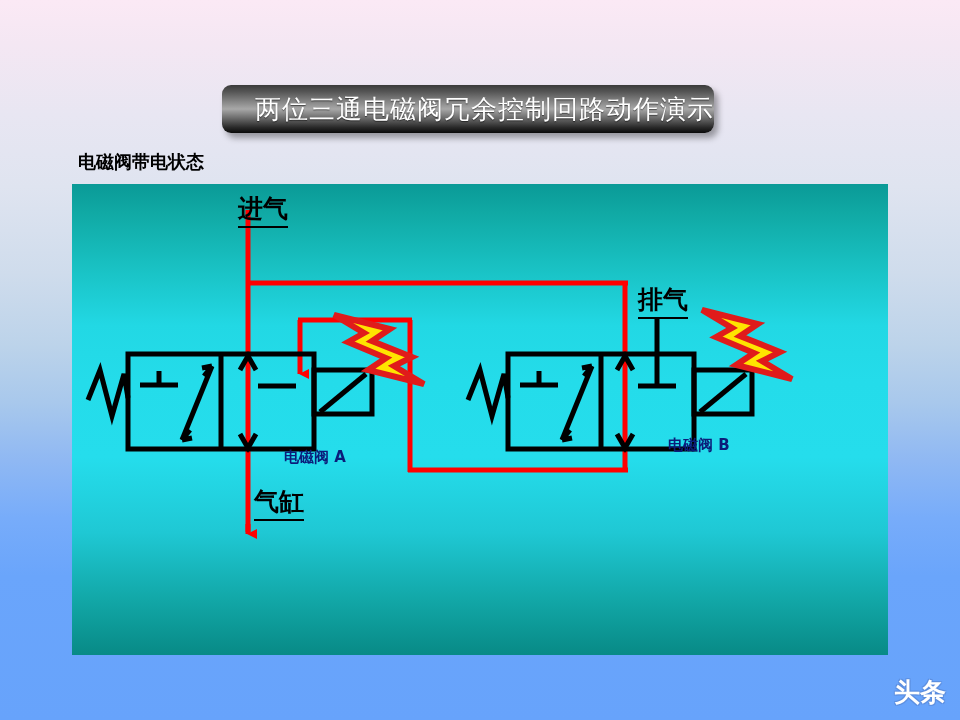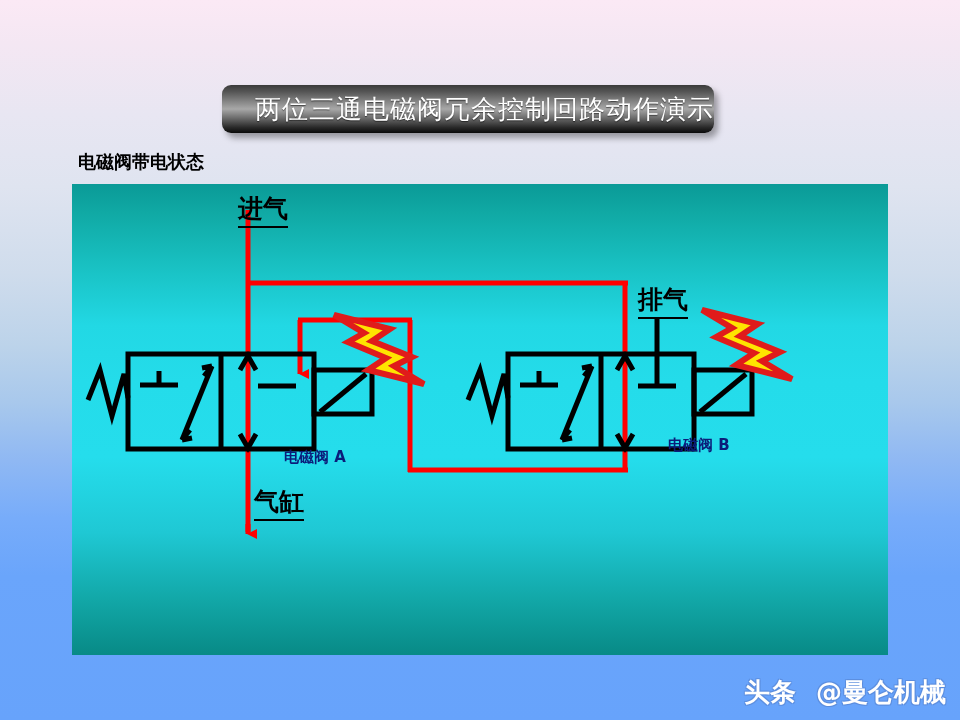--- a/index.html
+++ b/index.html
@@ -257,16 +257,15 @@
     <div class="panel-label lbl-black" id="lbl-intake">进气</div>
     <div class="panel-label lbl-black" id="lbl-exhaust">排气</div>
     <div class="panel-label lbl-black" id="lbl-cylinder">气缸</div>
     <div class="panel-label lbl-valve" id="lbl-valve-a">电磁阀 A</div>
     <div class="panel-label lbl-valve" id="lbl-valve-b">电磁阀 B</div>
   </div>
 
 
   <div id="watermark">
     <span>头条</span>
-    <span>@曼仑机械</span>
   </div>
 
 </div>
 
 </body></html>

